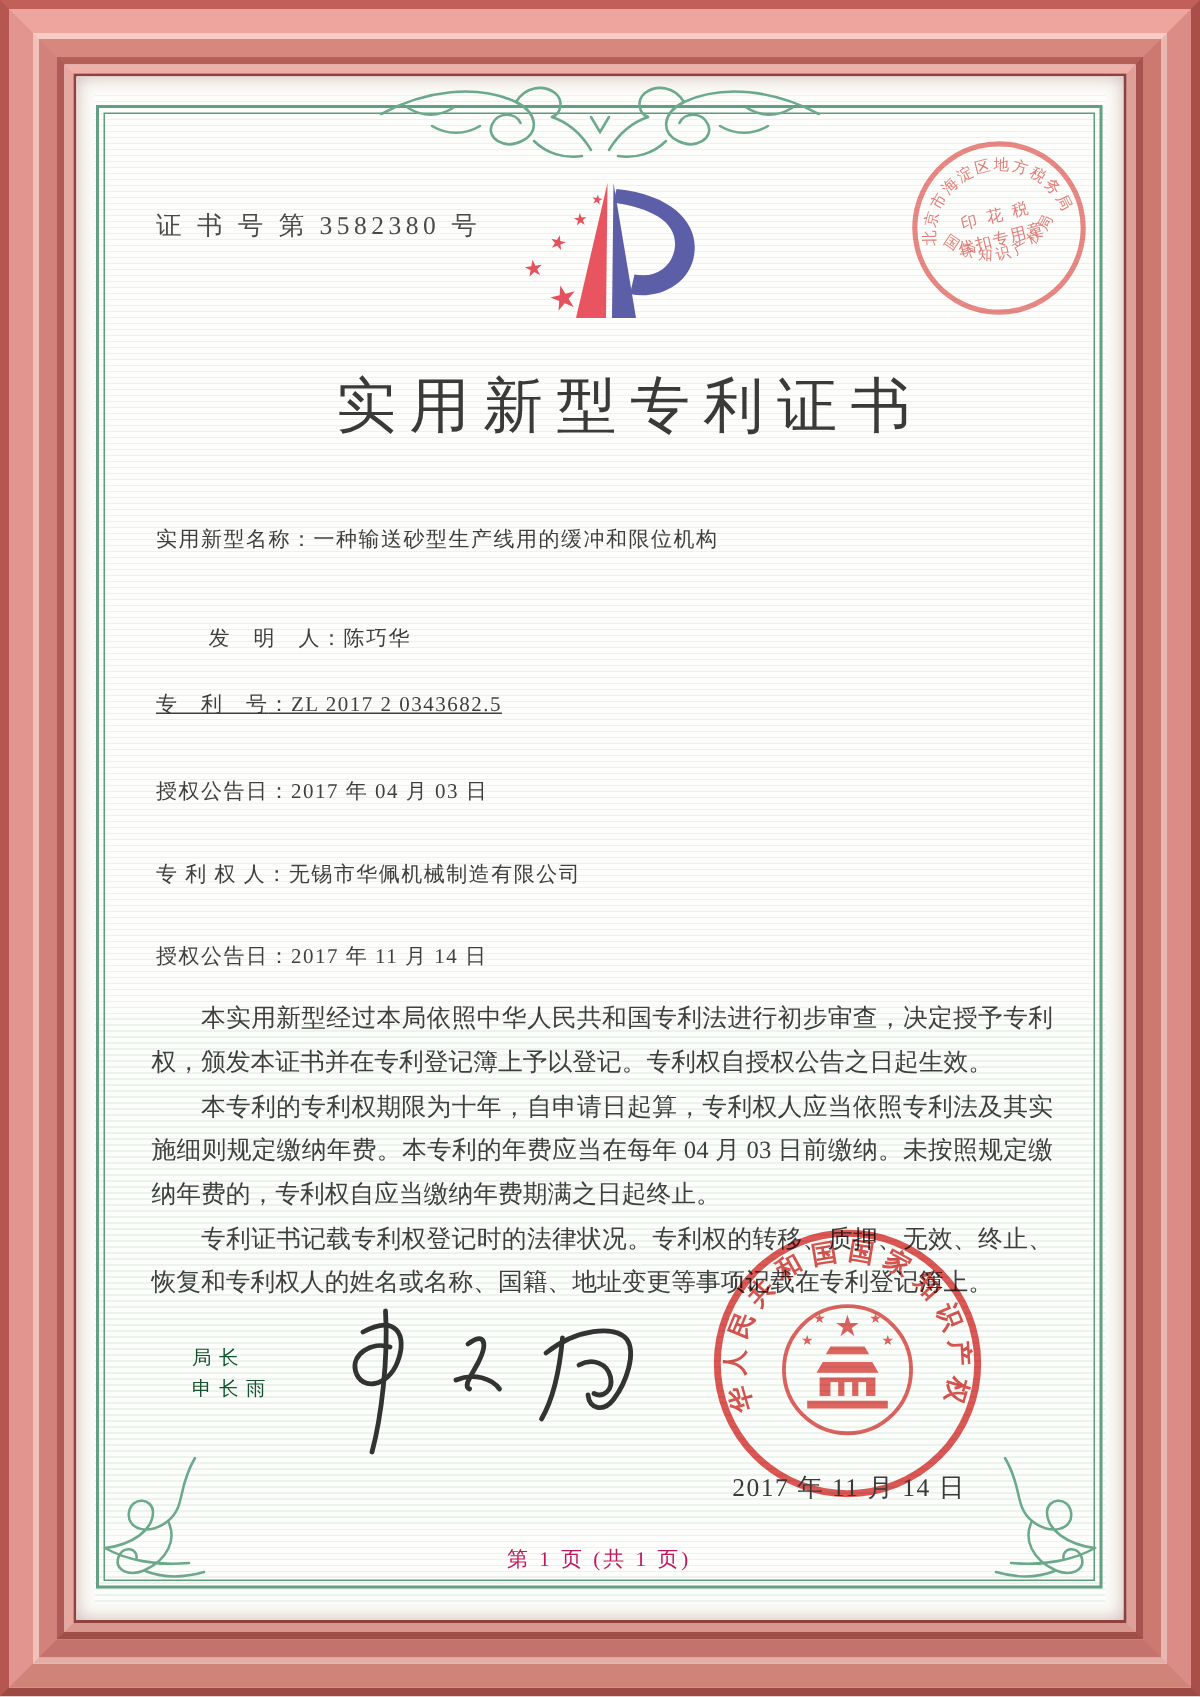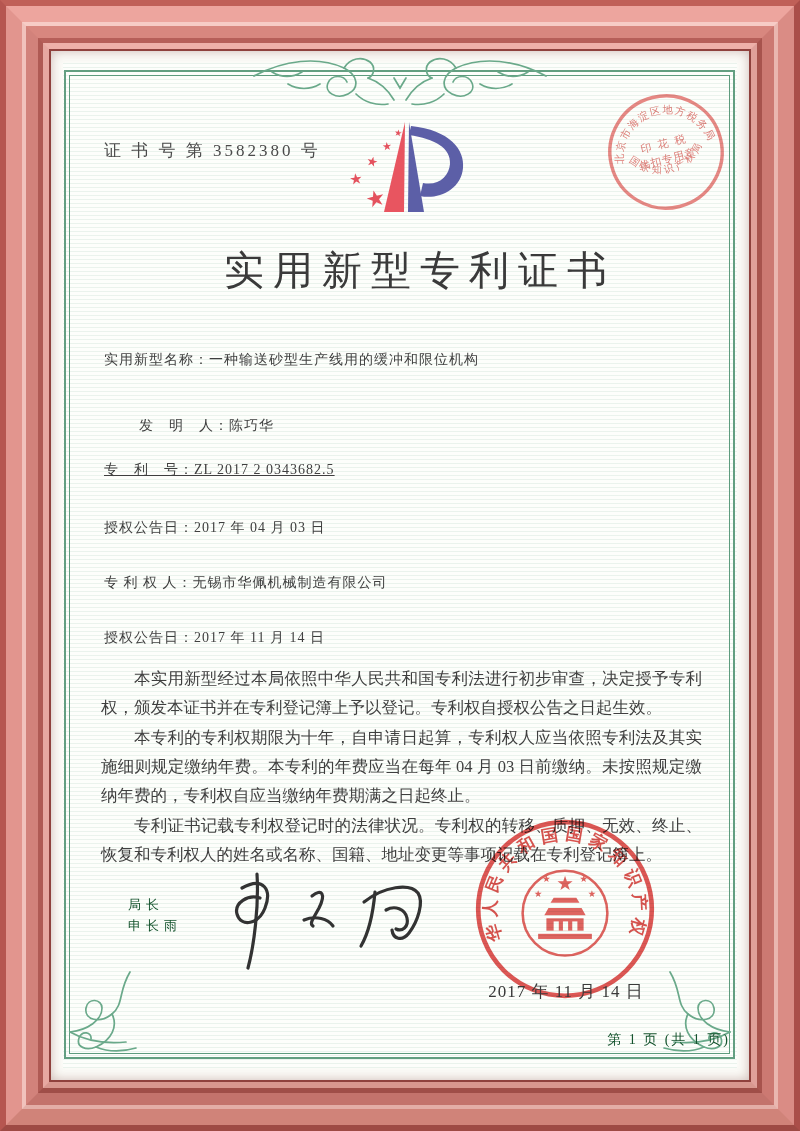--- a/index.html
+++ b/index.html
@@ -26,22 +26,22 @@
   .cert-number{left:104px;top:139px;font-size:17px;letter-spacing:3px;color:#4a4a4a;}
   .title{left:0;right:0;top:243px;text-align:center;font-size:40px;font-weight:400;
          letter-spacing:9px;color:#3a3a3a;padding-left:40px;}
   .field{left:104px;right:84px;font-size:14px;letter-spacing:1px;color:#3f3f3f;white-space:nowrap;}
   .body-text{left:101px;right:98px;top:664px;font-size:16.5px;line-height:1.78;
              text-align:justify;color:#3f3f3f;}
   .body-text p{margin:0;text-indent:2em;}
   .officer{left:128px;font-size:13px;letter-spacing:5px;color:#14532d;}
   .seal-date{left:475px;top:980px;width:182px;text-align:center;font-size:17px;
              letter-spacing:1px;color:#3a3a3a;}
-  .footer{left:69px;right:70px;top:1031px;text-align:right;font-size:14px;
-          letter-spacing:2px;color:#14532d;}
+  .footer{left:69px;right:70px;top:1031px;text-align:center;font-size:14px;
+          letter-spacing:2px;color:#be185d;}
   .stamp{mix-blend-mode:multiply;}
 </style>
 </head>
 <body>
 
 <div class="page">
 
   <div class="f f1">
    <div class="f f2">
         <div class="f f3">

